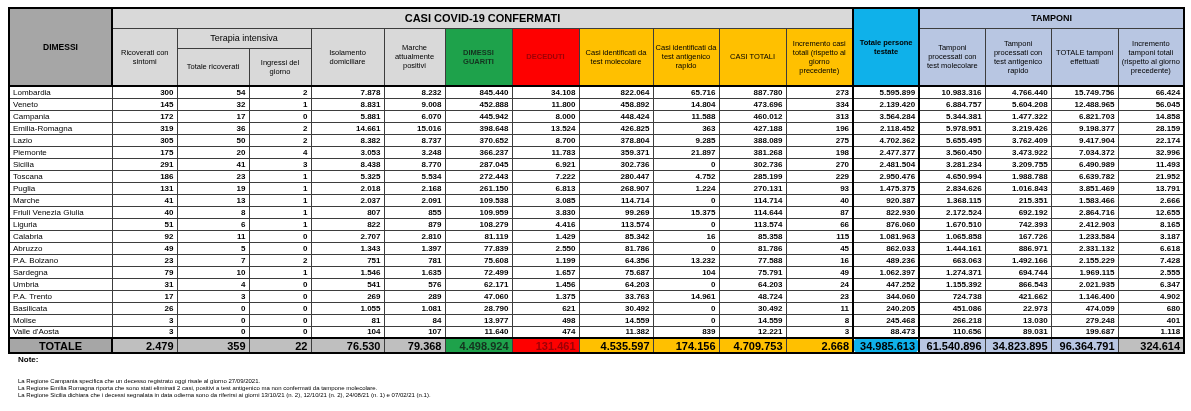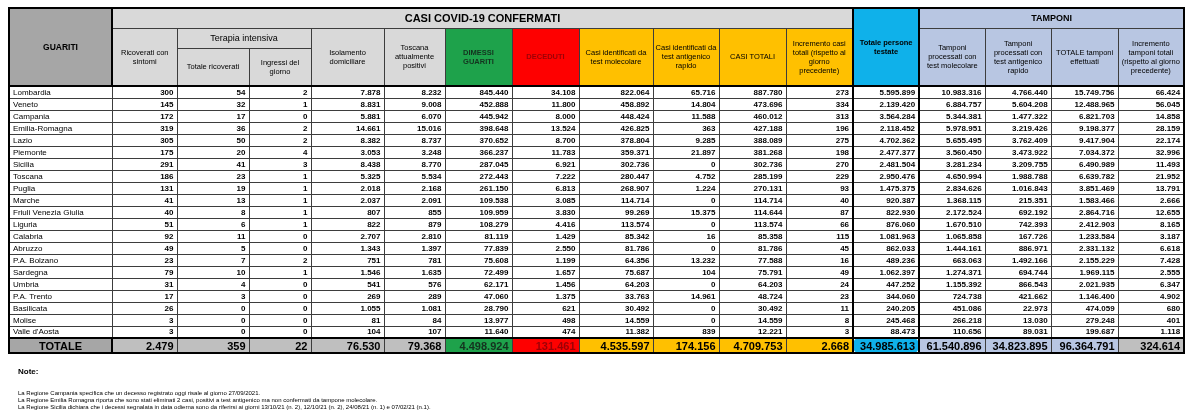--- a/index.html
+++ b/index.html
@@ -24,21 +24,21 @@
   tbody td.region{text-align:left;font-weight:normal;}
   td.thickv{border-left:2px solid #000;border-right:2px solid #000;padding-left:8px;}
   tfoot td{height:15px;font-size:11px;font-weight:bold;text-align:right;padding:0 3px;border-top:2px solid #000;}
   tfoot td.lbl{text-align:center;background:var(--gray-header);border-right:2px solid #000;}
   tfoot td.gry{background:var(--gray-total);margin-top:24px;}
   tfoot td.grn{background:var(--green);color:var(--green-text);}
   tfoot td.rd{background:var(--red);color:var(--red-text);}
   tfoot td.yel{background:var(--yellow);}
   tfoot td.cyn{background:var(--cyan);border-left:2px solid #000;border-right:2px solid #000;border-radius:6px;}
   tfoot td.blu{background:var(--blue);}
-  .notes{position:absolute;left:10px;top:360px;width:1170px;}
+  .notes{position:absolute;left:10px;top:348px;width:1170px;}
   .notes-title{font-size:8px;font-weight:bold;margin-bottom:14px;}
   .note-line{font-size:6px;line-height:7px;color:#000;}
 </style>
 </head>
 <body>
 
 <div class="sheet">
   <table>
     <colgroup>
       <col style="width:103px">
@@ -54,30 +54,30 @@
         <col style="width:67px">
         <col style="width:67px">
       <col style="width:66px">
         <col style="width:66px">
         <col style="width:66px">
         <col style="width:67px">
       <col style="width:66px">
     </colgroup>
     <thead>
       <tr class="hr1">
-        <th rowspan="3" class="regione">GUARITI</th>
+        <th rowspan="3" class="regione">DIMESSI</th>
         <th colspan="11" class="band-casi">CASI COVID-19 CONFERMATI</th>
         <th rowspan="3" class="cyan">Totale persone testate</th>
         <th colspan="4" class="band-tamponi">TAMPONI</th>
       </tr>
       <tr class="hr2">
         <th rowspan="2">Ricoverati con sintomi</th>
         <th colspan="2" class="terapia">Terapia intensiva</th>
         <th rowspan="2">Isolamento domiciliare</th>
-        <th rowspan="2">Toscana attualmente positivi</th>
+        <th rowspan="2">Marche attualmente positivi</th>
         <th rowspan="2" class="green">DIMESSI GUARITI</th>
         <th rowspan="2" class="red">DECEDUTI</th>
         <th rowspan="2" class="yellow">Casi identificati da test molecolare</th>
         <th rowspan="2" class="yellow">Casi identificati da test antigenico rapido</th>
         <th rowspan="2" class="yellow">CASI TOTALI</th>
         <th rowspan="2" class="yellow">Incremento casi totali (rispetto al giorno precedente)</th>
         <th rowspan="2" class="blue">Tamponi processati con test molecolare</th>
         <th rowspan="2" class="blue">Tamponi processati con test antigenico rapido</th>
         <th rowspan="2" class="blue">TOTALE tamponi effettuati</th>
         <th rowspan="2" class="blue">Incremento tamponi totali (rispetto al giorno precedente)</th>

